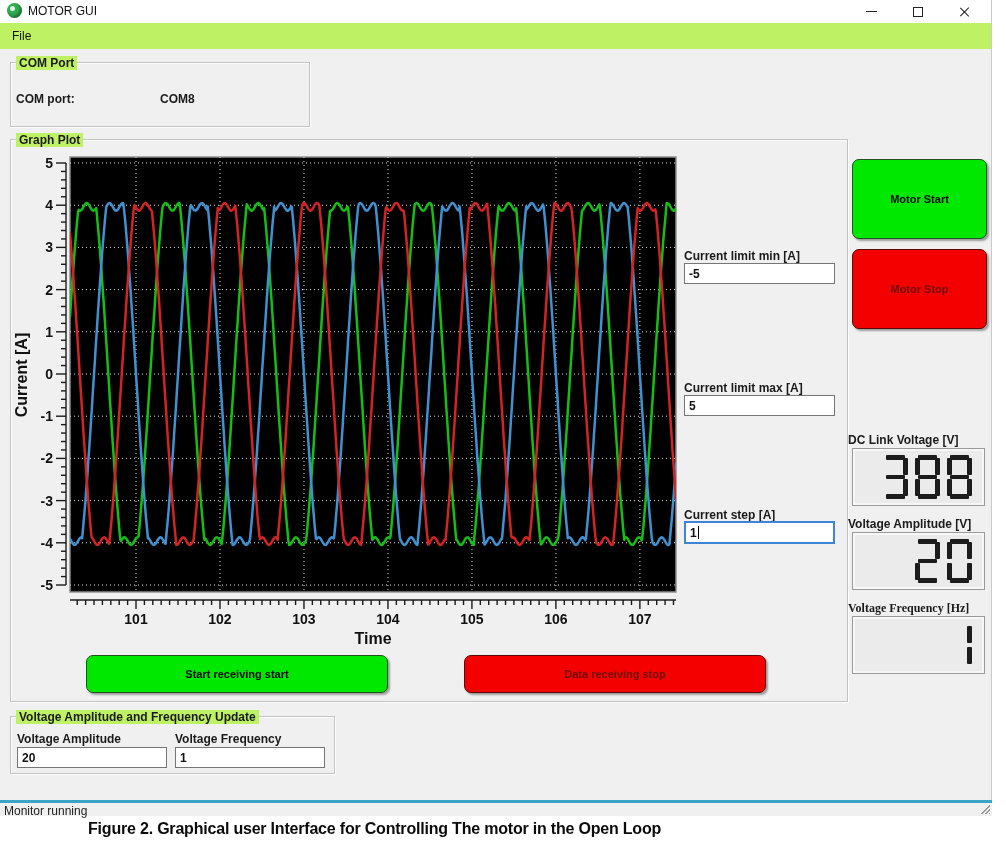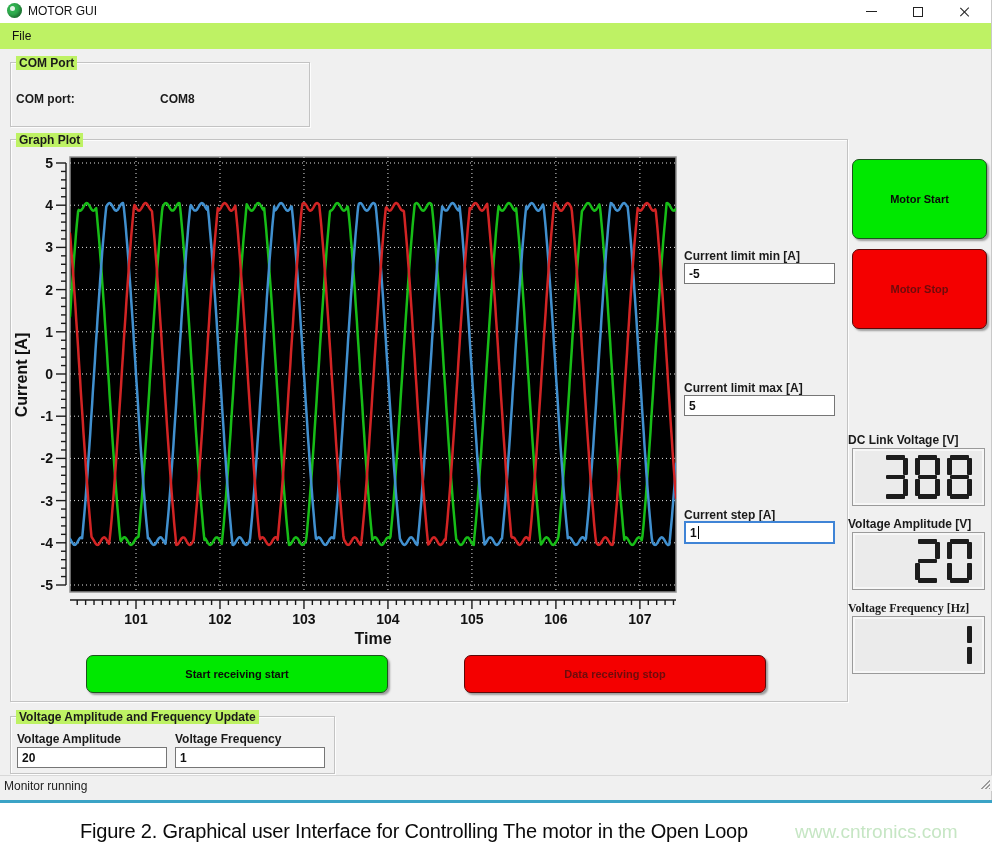--- a/index.html
+++ b/index.html
@@ -33,27 +33,27 @@
   .sevenseg{display:flex;gap:7px;}
   .ss-digit{position:relative;width:25px;height:44px;}
   .seg{position:absolute;background:#1c1c1c;border-radius:1px;}
   .seg-a{left:3px;top:0;width:19px;height:4.6px;}
   .seg-g{left:3px;top:19.7px;width:19px;height:4.6px;}
   .seg-d{left:3px;top:39.4px;width:19px;height:4.6px;}
   .seg-f{left:0;top:3px;width:4.6px;height:17px;}
   .seg-b{left:20.4px;top:3px;width:4.6px;height:17px;}
   .seg-e{left:0;top:24px;width:4.6px;height:17px;}
   .seg-c{left:20.4px;top:24px;width:4.6px;height:17px;}
-  .statusbar{position:absolute;left:0;top:775px;width:992px;height:16px;background:#f0f0f0;border-top:1px solid #d8d8d8;box-sizing:border-box;}
+  .statusbar{position:absolute;left:0;top:800px;width:992px;height:16px;background:#f0f0f0;border-top:1px solid #d8d8d8;box-sizing:border-box;}
   .status-text{position:absolute;left:4px;top:3px;font-size:12px;color:#222;font-weight:normal;}
   .grip{position:absolute;right:2px;bottom:2px;width:13px;height:13px;background:
     linear-gradient(135deg,transparent 0 62%, #9a9a9a 62% 70%, transparent 70% 78%, #9a9a9a 78% 86%, transparent 86% 94%, #9a9a9a 94%);}
   .accentline{position:absolute;left:0;top:800px;width:992px;height:3px;background:#3ba3c6;}
   .ylabel{position:absolute;left:-52px;top:365px;width:150px;height:20px;transform:rotate(-90deg);text-align:center;font-size:16px;font-weight:bold;color:#111;}
-  .caption{position:absolute;left:80px;top:820px;font-size:20px;font-weight:normal;color:#0b0b0b;letter-spacing:-0.2px;white-space:nowrap;z-index:2;}
+  .caption{position:absolute;left:88px;top:820px;font-size:16px;font-weight:bold;color:#0b0b0b;letter-spacing:-0.2px;white-space:nowrap;z-index:2;}
   .watermark{position:absolute;left:795px;top:821px;font-size:19px;color:#c6e6c4;white-space:nowrap;z-index:1;}
 </style>
 </head>
 <body>
 
 <div class="page">
 
   <div class="appwin">
 
     <div class="titlebar">
@@ -352,16 +352,15 @@
         <span>1</span>
       </div>
 
     <div class="statusbar">
       <div class="status-text">Monitor running</div>
       <div class="grip"></div>
     </div>
     <div class="accentline"></div>
   </div>
 
-  <div class="watermark">www.cntronics.com</div>
   <div class="caption">Figure 2. Graphical user Interface for Controlling The motor in the Open Loop</div>
 
 </div>
 
 </body></html>

